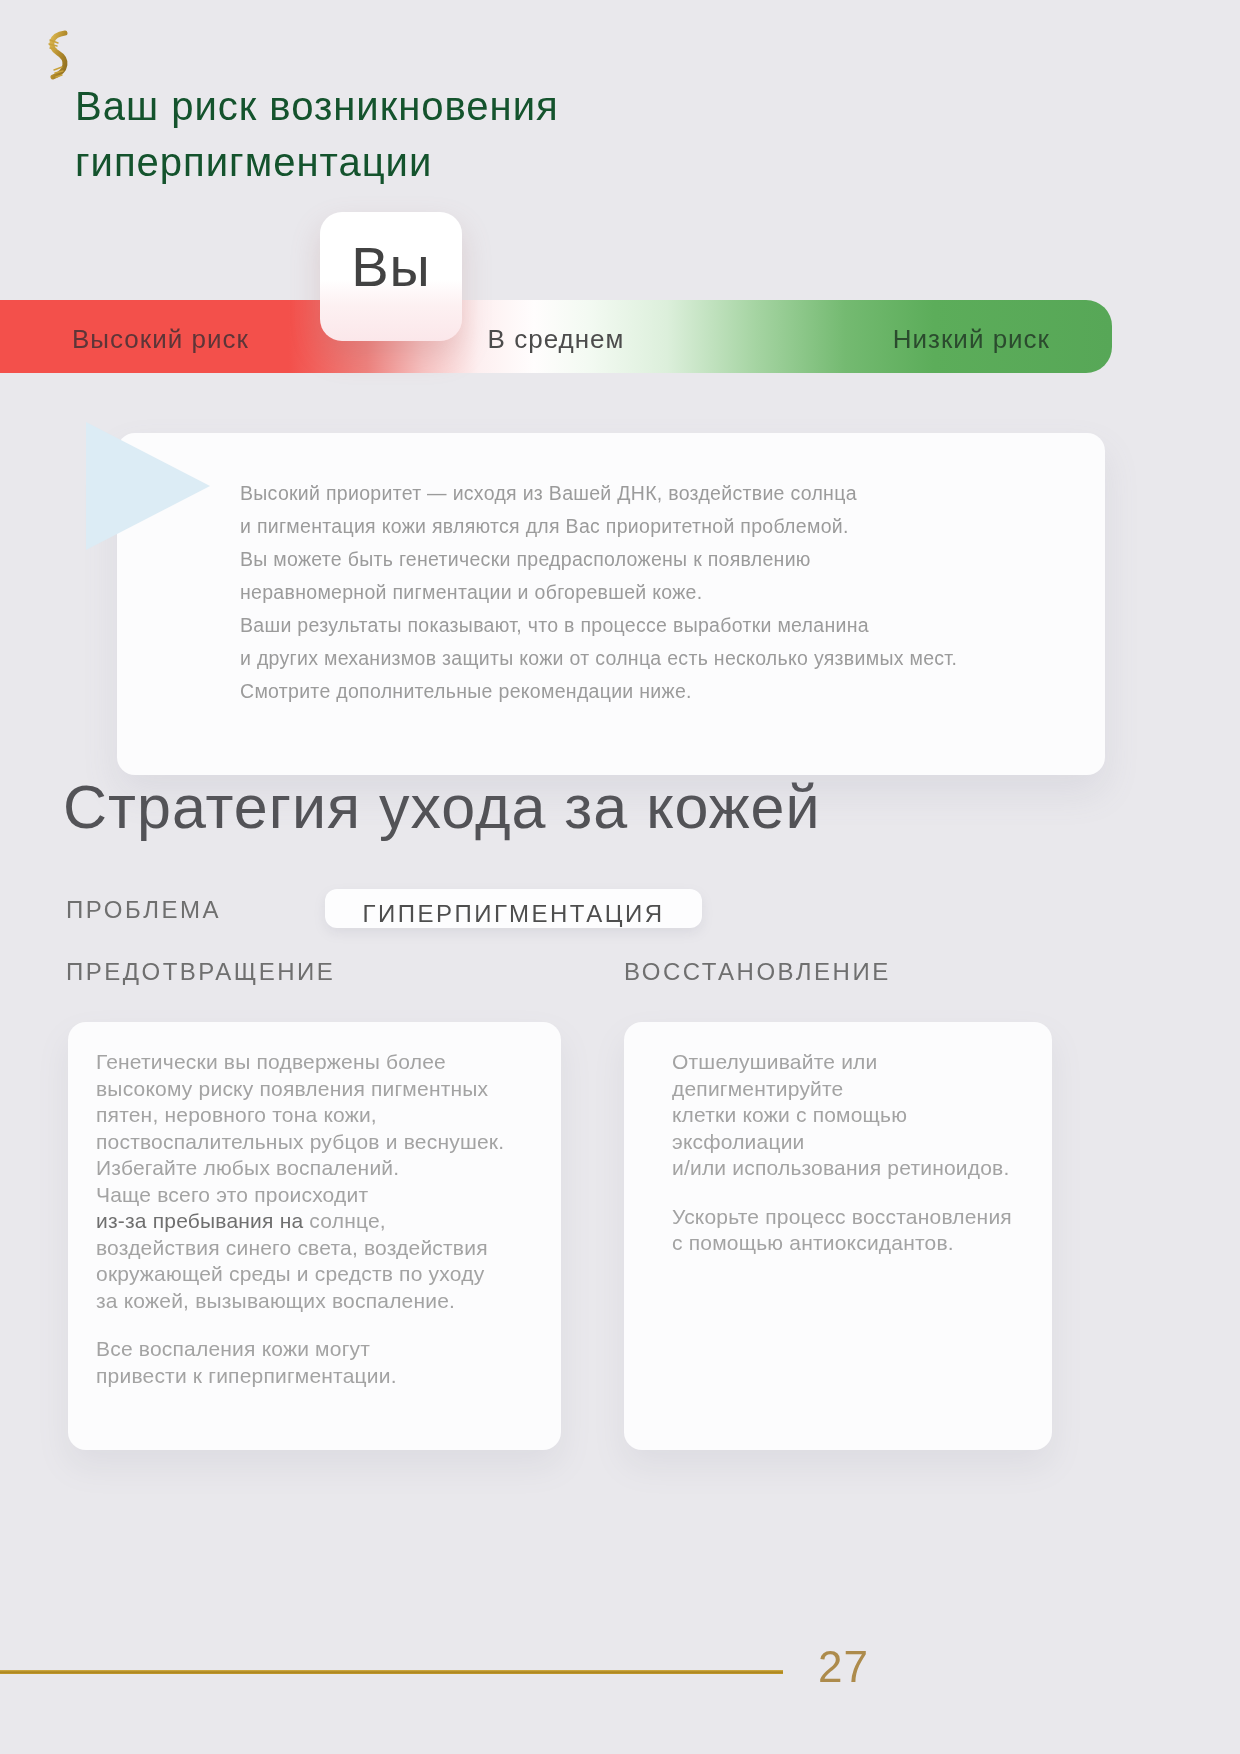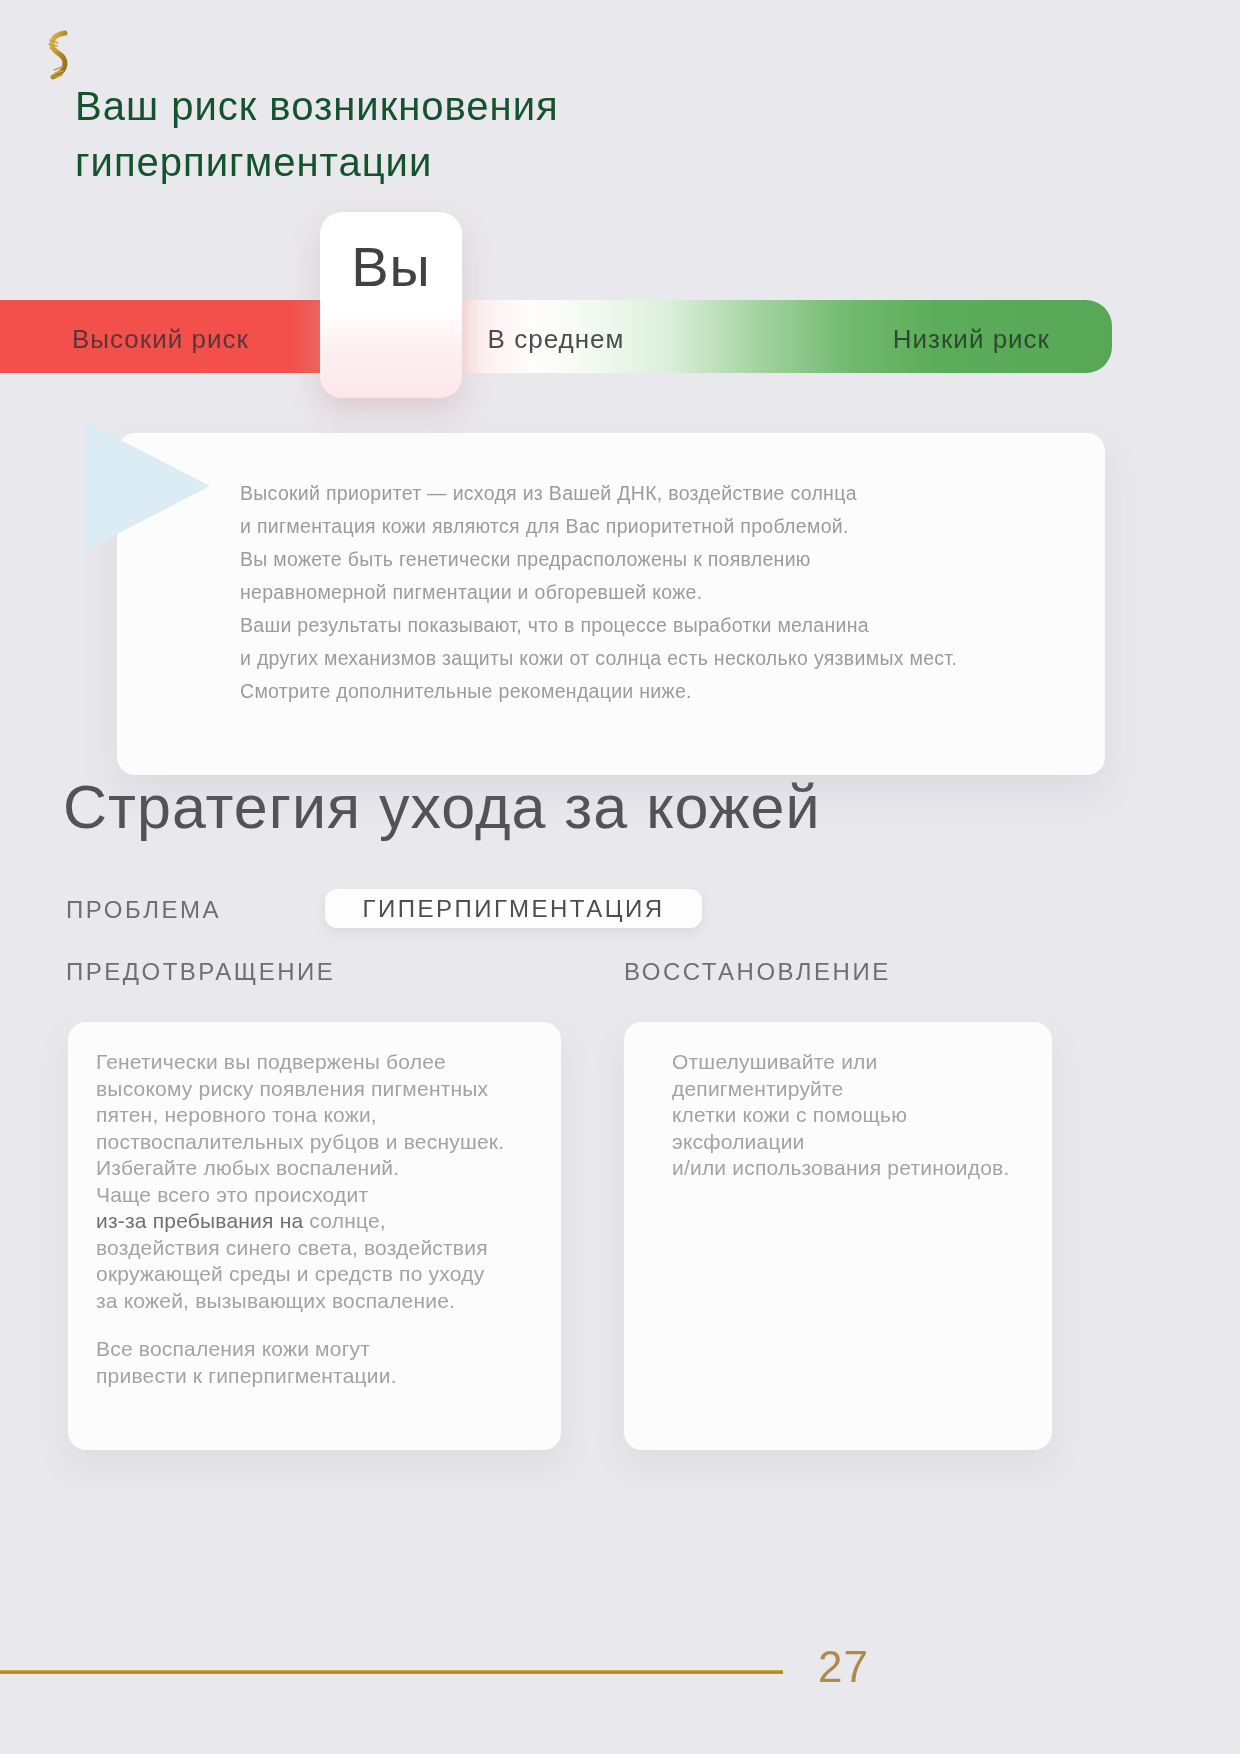--- a/index.html
+++ b/index.html
@@ -23,21 +23,21 @@
       #f3504b 0%, #f3504b 26%, #f0827e 33%, #f8c3c2 38%,
       #fdeff0 43%, #fffdfd 48%, #f3faf2 53%, #dcefdb 60%,
       #a5d4a2 68%, #74ba71 76%, #5cad5a 84%, #57a757 100%);
   }
   .risk-label{position:absolute;top:54%;transform:translateY(-50%);
     font-size:26px;font-weight:300;letter-spacing:1px;white-space:nowrap;}
   .risk-label.high{left:72px;color:#5d3538;}
   .risk-label.medium{left:50%;transform:translate(-50%,-50%);color:#4c4c4c;}
   .risk-label.low{right:62px;color:#2b4b2e;}
   .you-card{
-    position:absolute;left:320px;top:212px;width:142px;height:186px;
+    position:absolute;left:320px;top:212px;width:142px;height:129px;
     border-radius:22px;z-index:3;
     background:linear-gradient(180deg,#ffffff 0%,#ffffff 52%,#fdf1f2 72%,#fbe7ea 100%);
     box-shadow:0 14px 30px rgba(170,110,110,0.22);
     display:flex;align-items:flex-start;justify-content:center;
   }
   .you-card .you-text{margin-top:22px;font-size:56px;font-weight:300;color:#424242;letter-spacing:1px;}
   
   .callout-card{
     position:absolute;left:117px;top:433px;width:988px;height:342px;
     background:#fcfcfd;border-radius:18px;z-index:1;
@@ -60,21 +60,21 @@
     font-size:61px;font-weight:300;letter-spacing:1px;color:#535357;
   }
   .problem-label{
     position:absolute;left:66px;top:896px;
     font-size:24px;font-weight:300;letter-spacing:2.5px;color:#6f6f6f;
   }
   .problem-chip{
     position:absolute;left:325px;top:889px;width:377px;height:39px;
     background:#fdfdfe;border-radius:12px;
     box-shadow:0 5px 12px rgba(125,125,150,0.13);
-    display:flex;align-items:center;justify-content:center;
+    display:flex;align-items:flex-end;justify-content:center;
   }
   .problem-chip span{font-size:24px;font-weight:300;letter-spacing:2.5px;color:#4e4e4e;}
   .col-header{
     position:absolute;top:958px;
     font-size:24px;font-weight:300;letter-spacing:2.5px;color:#6f6f6f;
   }
   .col-header.left{left:66px;}
   .col-header.right{left:624px;}
   .strategy-card{
     position:absolute;top:1022px;height:428px;border-radius:18px;
@@ -170,18 +170,20 @@
 окружающей среды и средств по уходу
 за кожей, вызывающих воспаление.</span></p>
     <p>Все воспаления кожи могут
 привести к гиперпигментации.</p>
   </div>
 
   <div class="strategy-card right">
     <p>Отшелушивайте или депигментируйте
 клетки кожи с помощью эксфолиации
 и/или использования ретиноидов.</p>
+    <p>Ускорьте процесс восстановления
+с помощью антиоксидантов.</p>
   </div>
 
   <div class="footer-line"></div>
   <div class="page-number">27</div>
 
 </div>
 
 </body></html>

